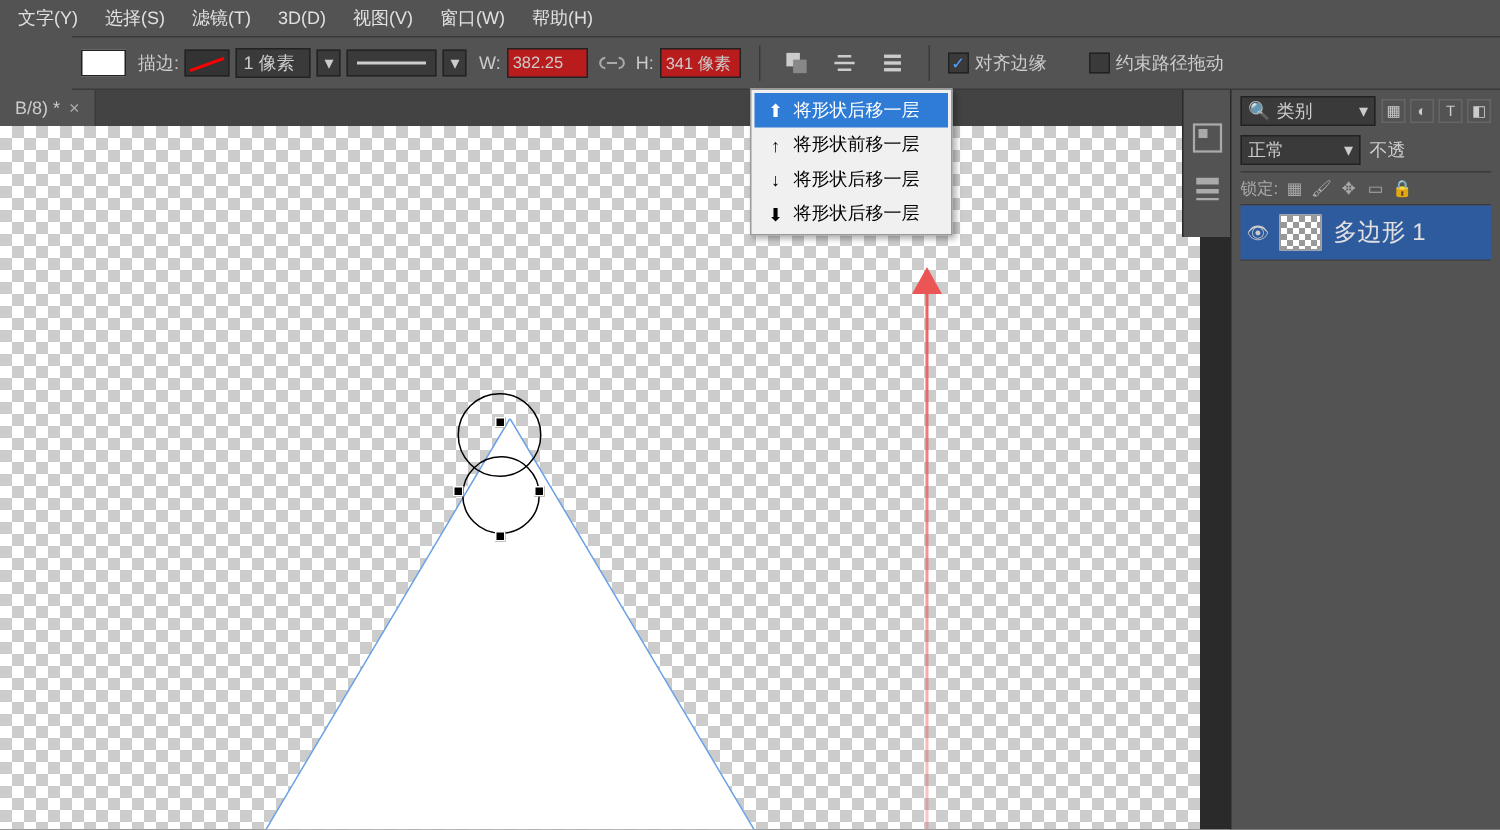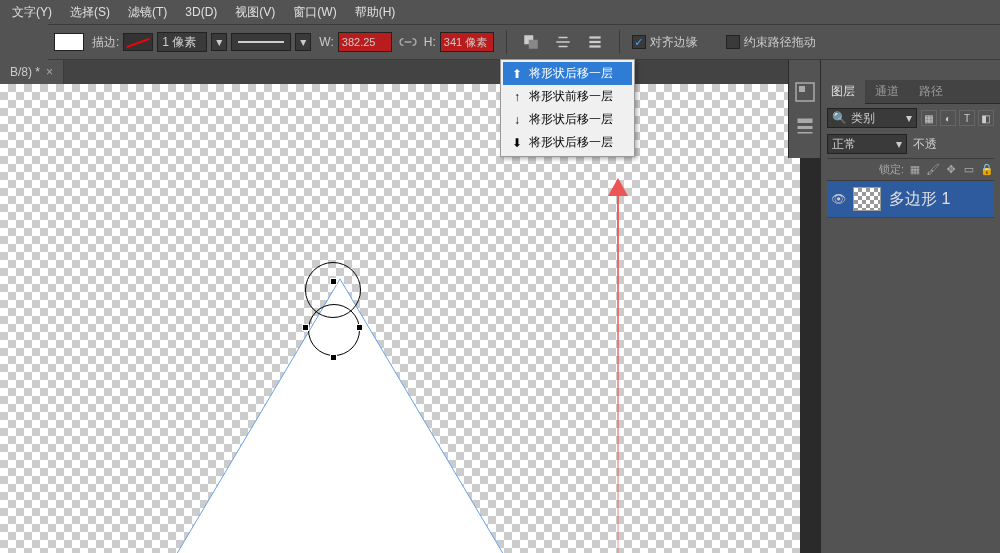--- a/index.html
+++ b/index.html
@@ -66,21 +66,21 @@
     
     .panel-tabs { height:24px; background:#434343; display:flex; align-items:center; border-bottom:1px solid #2a2a2a; margin-top:20px; }
     .panel-tab { padding:4px 10px; color:#999; cursor:pointer; font-size:12px; }
     .panel-tab.active { background:#535353; color:#e0e0e0; }
     .panel-content { padding:4px 6px; }
     .filter-row { display:flex; align-items:center; gap:4px; margin-bottom:6px; }
     .filter-select { background:#3a3a3a; border:1px solid #222; color:#ccc; padding:1px 4px; display:flex; align-items:center; gap:4px; height:20px; flex:1; }
     .filter-icons { display:flex; gap:3px; }
     .filter-icons .fi { width:16px; height:16px; border:1px solid #666; display:flex; align-items:center; justify-content:center; font-size:10px; }
     .blend-row { display:flex; align-items:center; gap:6px; margin-bottom:4px; }
-    .lock-row { display:flex; align-items:center; gap:4px; font-size:11px; color:#aaa; padding: 3px 0; border-top:1px solid #3a3a3a; border-bottom:1px solid #3a3a3a;justify-content:flex-end; }
+    .lock-row { display:flex; align-items:center; gap:4px; font-size:11px; color:#aaa; padding: 3px 0; border-top:1px solid #3a3a3a; border-bottom:1px solid #3a3a3a; }
     .lock-row .li { width:14px; height:14px; display:flex; align-items:center; justify-content:center; }
     
     .layer-item { display:flex; align-items:center; gap:8px; padding:6px 4px; border-bottom:1px solid #434343; }
     .layer-item.selected { background:#2e5a9e; }
     .eye { width:14px; color:#ccc; }
     .layer-thumb { width:28px; height:24px; border:1px solid #999; background:#fff; position:relative; }
     .layer-thumb.checker { 
       background-image: 
         linear-gradient(45deg, #999 25%, transparent 25%),
         linear-gradient(-45deg, #999 25%, transparent 25%),
@@ -217,25 +217,20 @@
       </svg>
     </div>
   <div class="mini-btn">
       <svg viewBox="0 0 16 16">
         <path d="M3 3h10v3H3zM3 8h10v2H3zM3 12h10v1H3z" fill="#aaa"></path>
       </svg>
     </div>
 </div>
 
 <div class="right-panels">
-  <div class="panel-tabs">
-    <div class="panel-tab active">图层</div>
-    <div class="panel-tab">通道</div>
-    <div class="panel-tab">路径</div>
-  </div>
   <div class="panel-content">
     <div class="filter-row">
       <div class="filter-select">
         <span>🔍</span>
         <span>类别</span>
         <span style="margin-left:auto">▾</span>
       </div>
       <div class="filter-icons">
         <div class="fi">▦</div>
         <div class="fi">◐</div>

